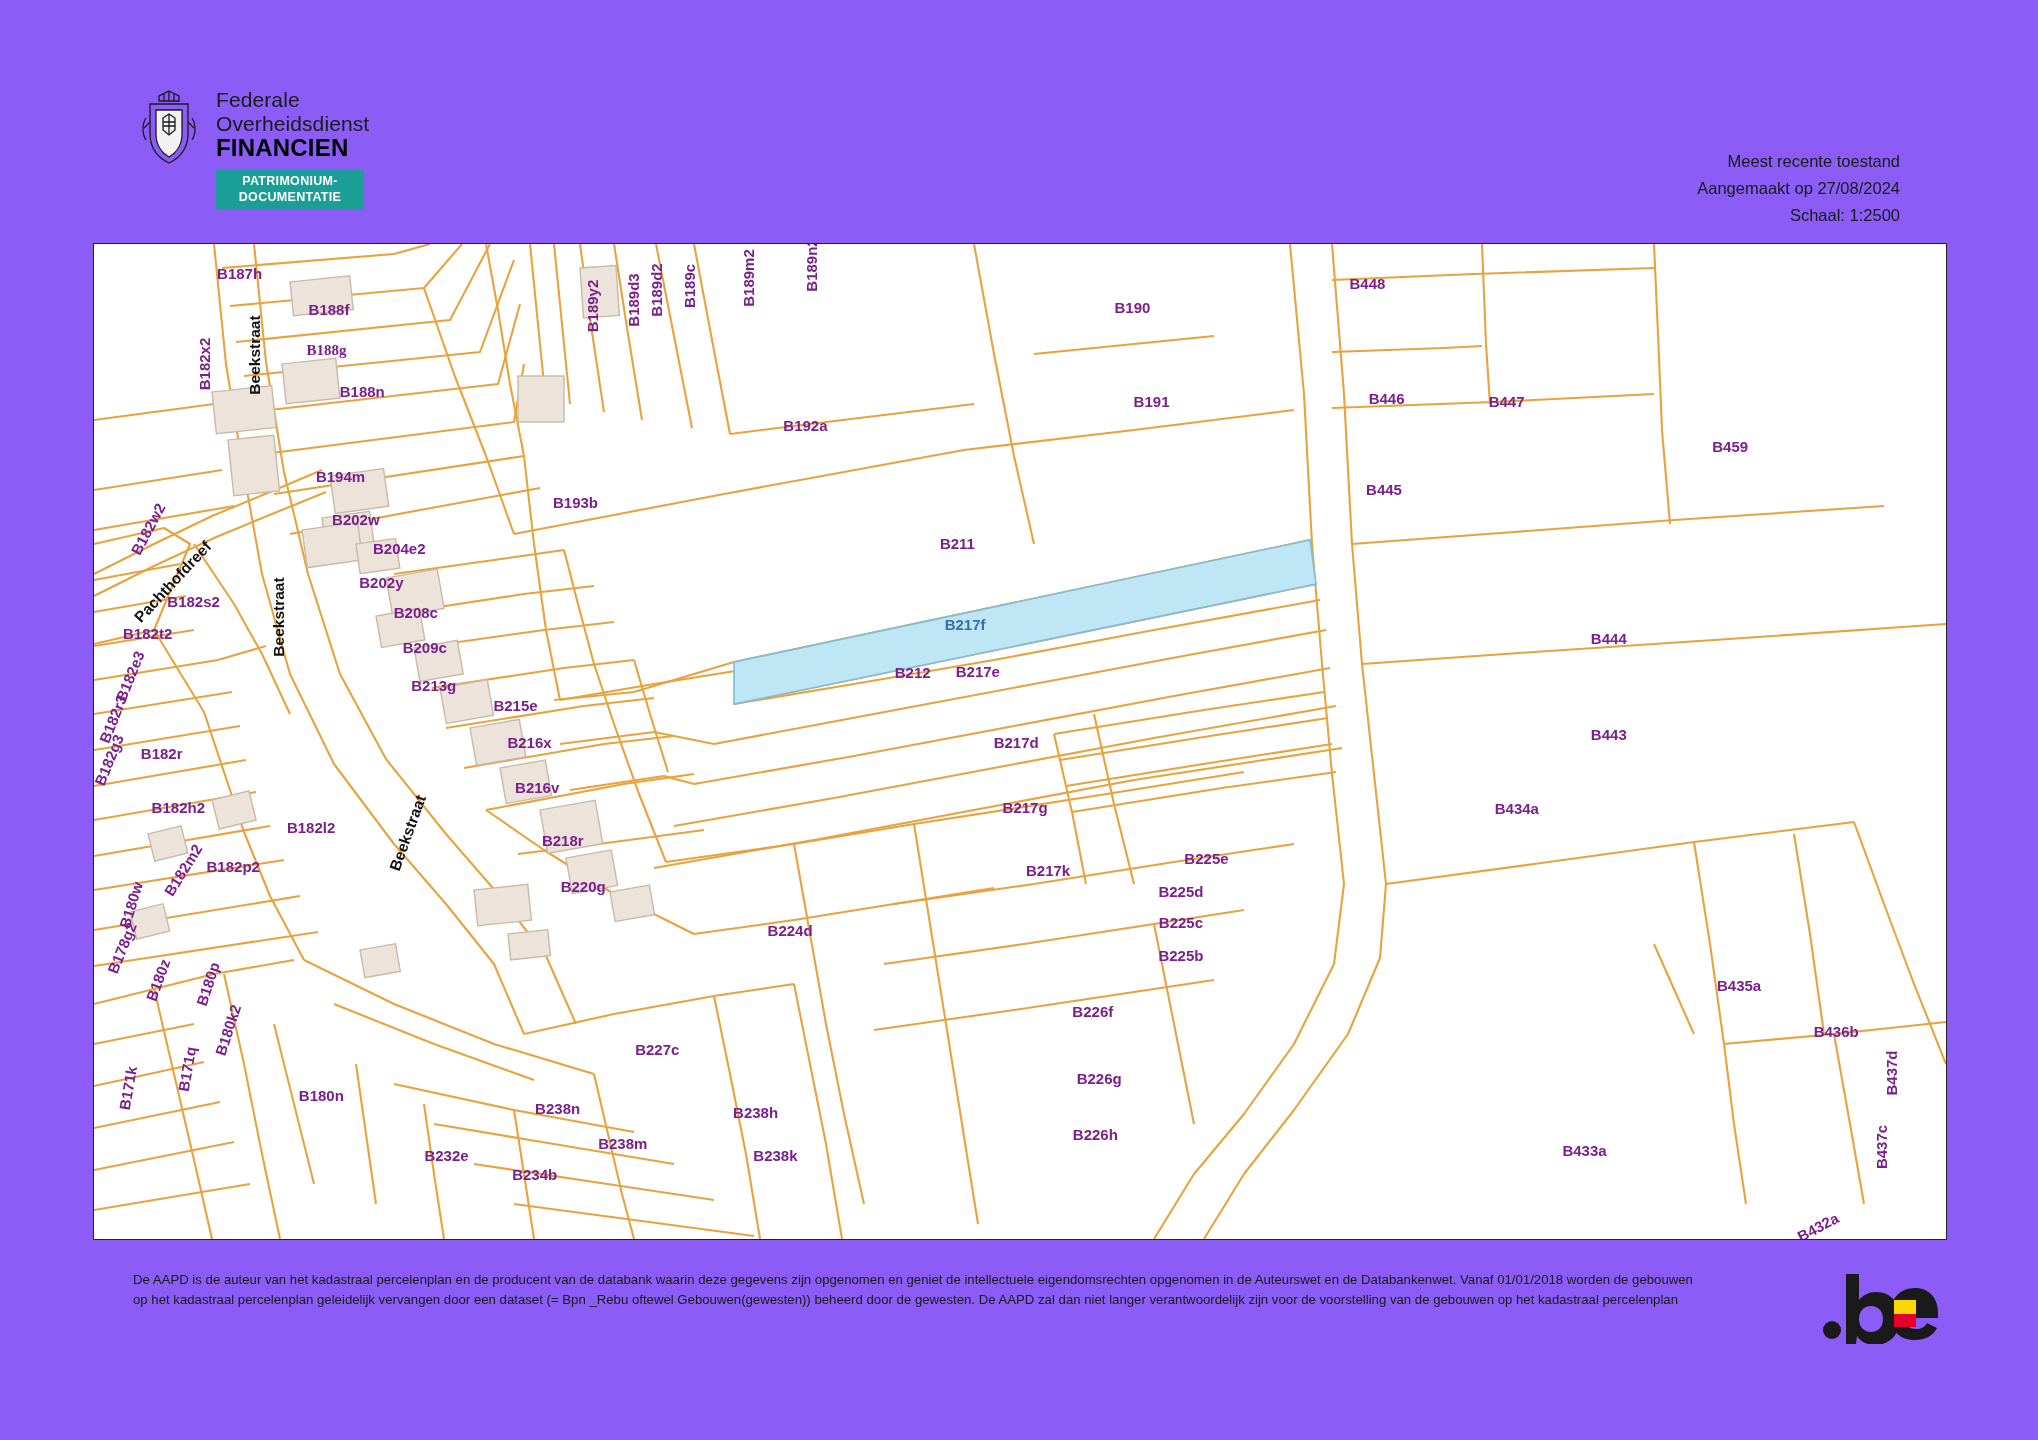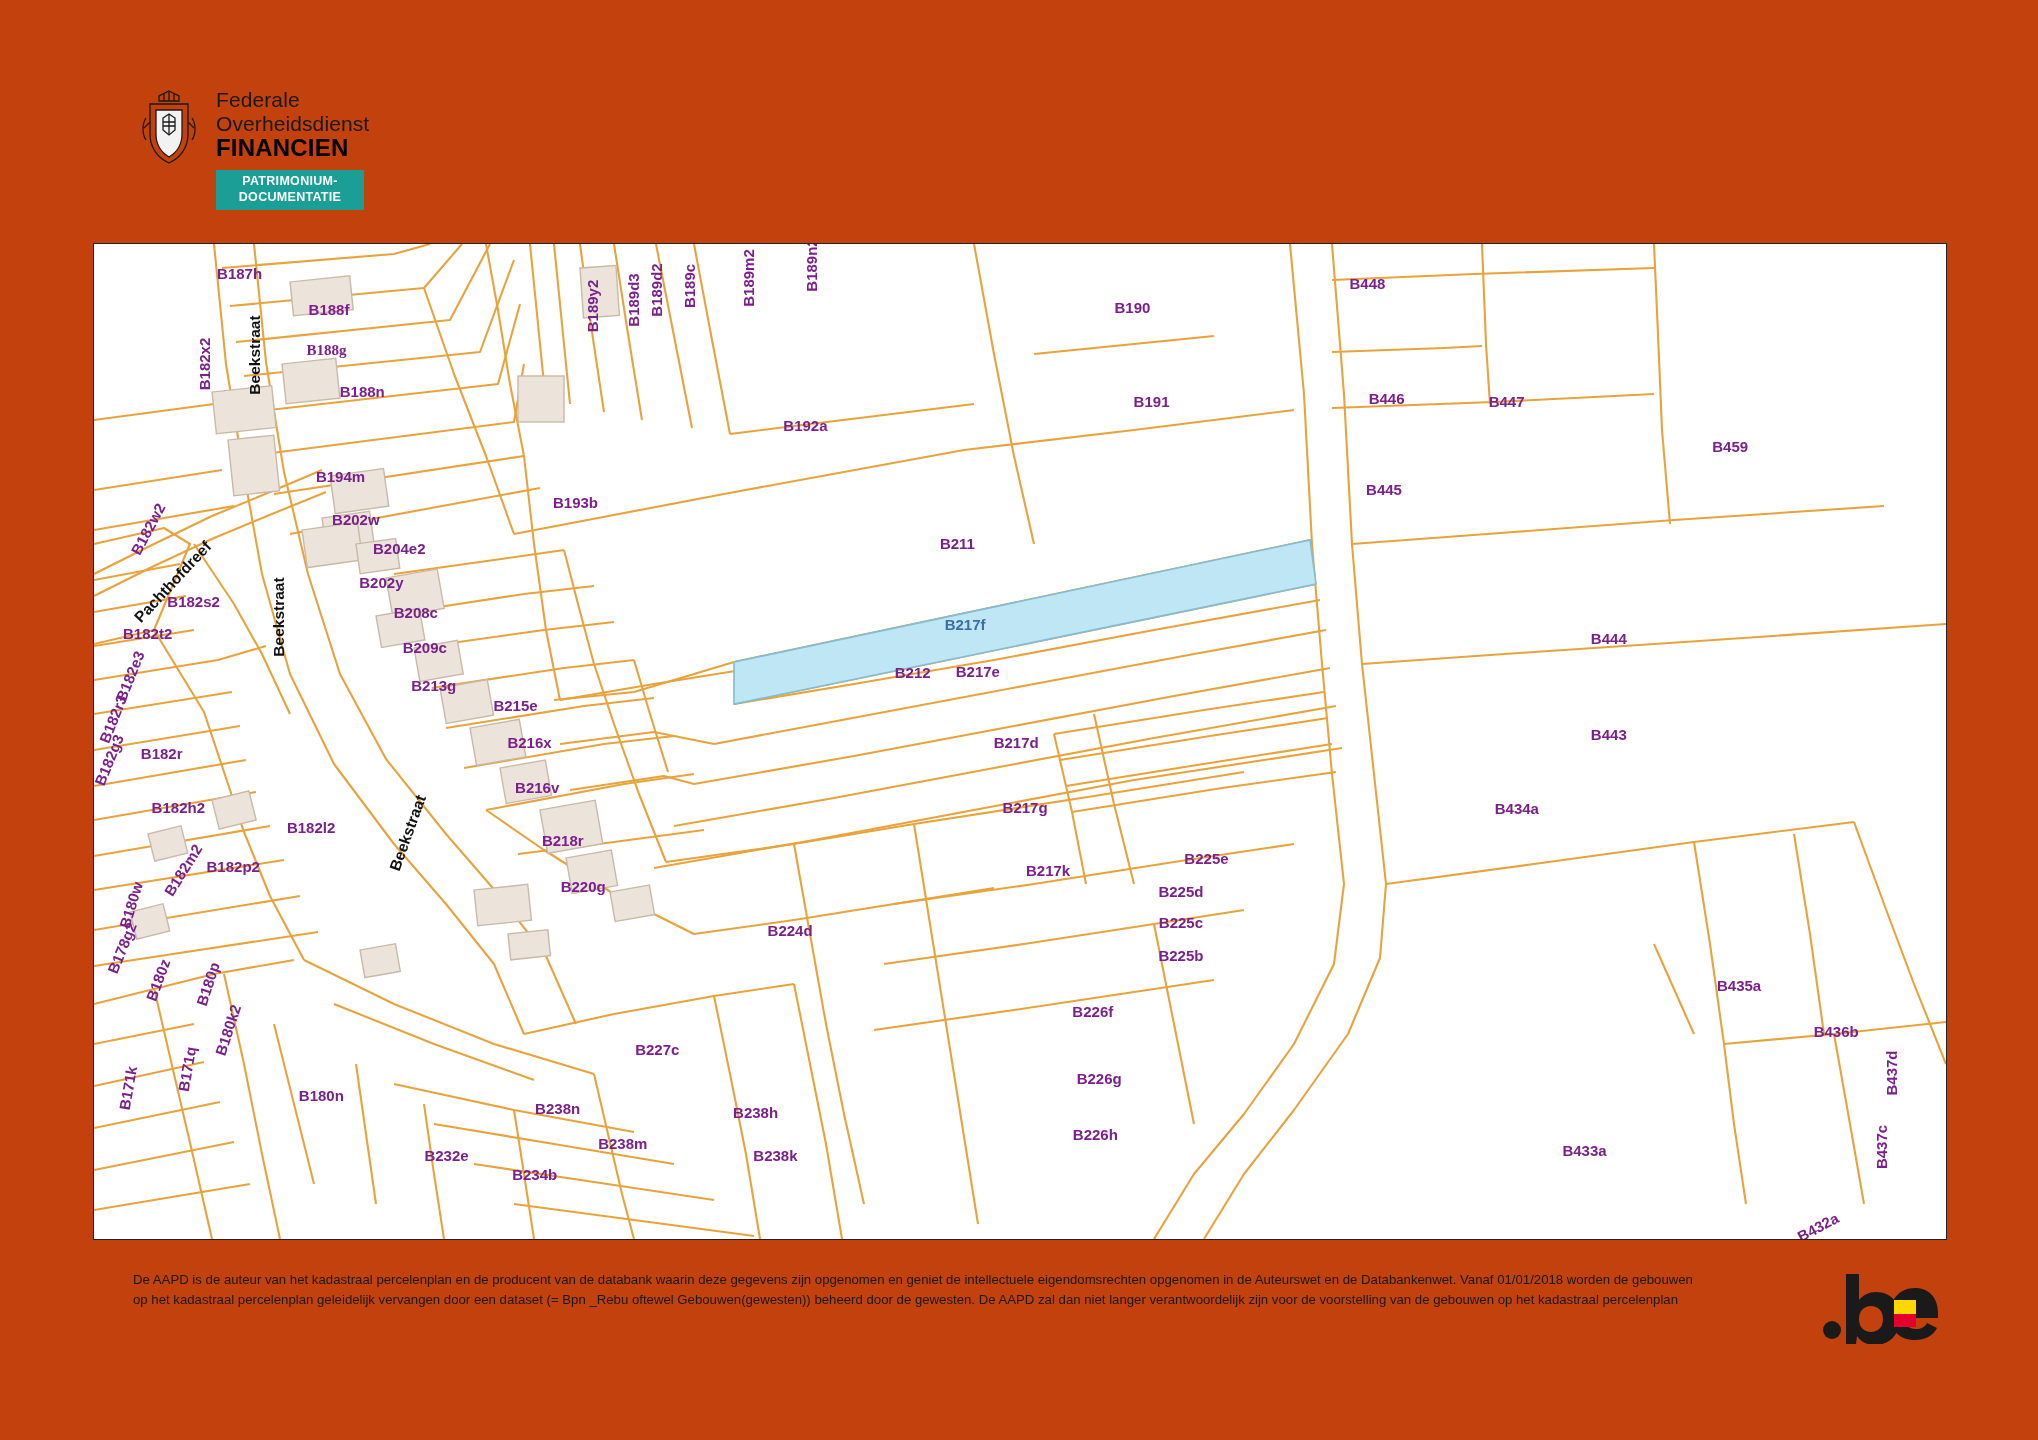--- a/index.html
+++ b/index.html
@@ -7,21 +7,21 @@
     padding: 0;
     background: #ffffff;
     width: 2038px;
     height: 1440px;
     font-family: "Liberation Sans", sans-serif;
   }
   #page {
     position: relative;
     width: 2038px;
     height: 1440px;
-    background: #c2410c;
+    background: #8b5cf6;
     overflow: hidden;
   }
 
   
   #header {
     position: absolute;
     left: 0; top: 0;
     width: 2038px;
     height: 240px;
   }
@@ -181,20 +181,25 @@
         <div class="fod-line">Overheidsdienst</div>
         <div class="fod-bold">FINANCIEN</div>
         <div id="patrimonium-badge">
           <span>PATRIMONIUM-</span><br>
           <span>DOCUMENTATIE</span>
         </div>
       </div>
     </div>
 
 
+    <div id="right-info">
+      <div>Meest recente toestand</div>
+      <div>Aangemaakt op 27/08/2024</div>
+      <div>Schaal: 1:2500</div>
+    </div>
   </div>
 
   <div id="map-frame">
     <svg id="map-svg" viewBox="0 0 1852 995" preserveAspectRatio="none">
 
       <g stroke="#e8a33d" stroke-width="2.1" fill="none" stroke-linejoin="round">
 
         <path d="M120 0 L132 120 L150 230 L168 330 L196 430 L240 520 L300 600 L352 660 L400 720 L430 790"></path>
         <path d="M160 0 L172 118 L190 228 L214 330 L246 430 L292 515 L352 590 L404 650 L452 712 L482 780"></path>
 

